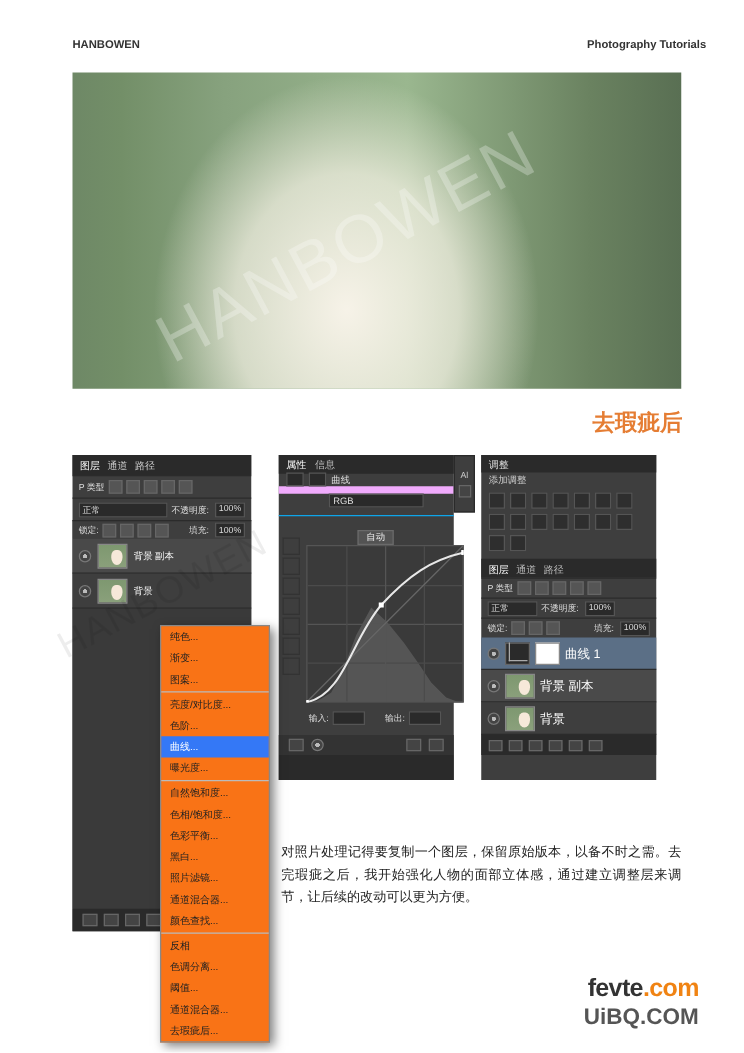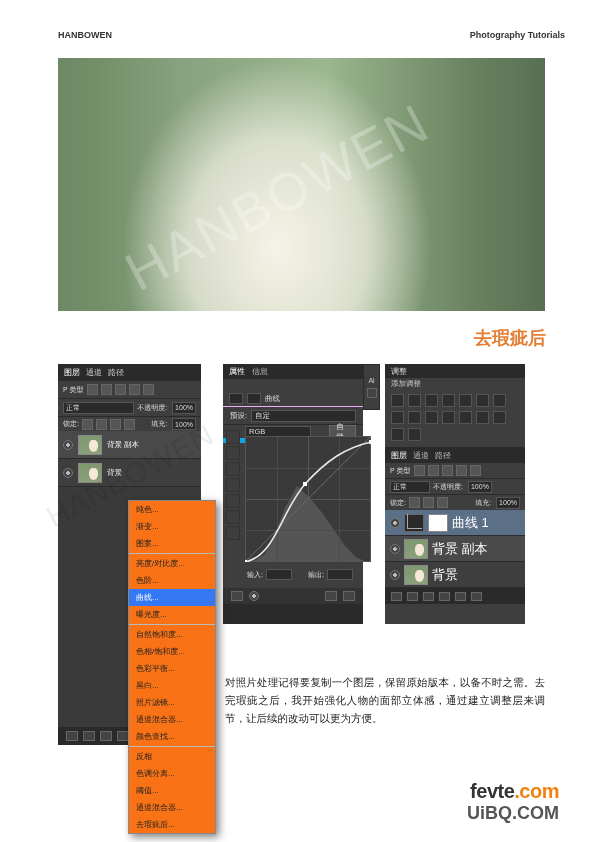--- a/index.html
+++ b/index.html
@@ -120,28 +120,28 @@
     width:140px;
     height:260px;
     background:#3e3e3e;
     font-size:8px;
     color:#ddd;
     position:relative;
   }
   .mid-tabbar{height:15px;background:#2a2a2a;display:flex;align-items:center;padding:0 6px;gap:7px;}
   .mid-tabbar .tab{font-size:8px;color:#bbb;}
   .mid-tabbar .tab.active{color:#fff;}
-  .mid-field{height:16px;display:flex;align-items:center;padding:0 6px;gap:4px;border-bottom:1px solid #f0abfc;margin-top:12px;}
+  .mid-field{height:16px;display:flex;align-items:flex-end;padding:0 6px;gap:4px;border-bottom:6px solid #f0abfc;}
   .mid-field .sq{width:14px;height:11px;background:#2a2a2a;border:1px solid #555;}
   .mid-field .lbl{font-size:7.5px;}
   .preset-row{height:18px;display:flex;align-items:center;padding:0 7px;gap:4px;font-size:7.5px;border-bottom:1px solid #2b2b2b;}
   .preset-row .ddl{flex:1;background:#2a2a2a;border:1px solid #555;height:12px;display:flex;align-items:center;padding:0 3px;}
   .sidebar-tools{position:absolute;left:3px;top:66px;width:14px;display:flex;flex-direction:column;gap:2px;}
   .sidebar-tools .ti{width:14px;height:14px;background:#3e3e3e;border:1px solid #333;}
-  .channel-row{height:18px;display:flex;align-items:center;gap:18px;padding:0 7px 0 22px;border-bottom:5px solid #0ea5e9;}
+  .channel-row{height:18px;display:flex;align-items:center;gap:18px;padding:0 7px 0 22px;border-bottom:1px solid #0ea5e9;flex-direction:column;}
   .channel-row .ddl{background:#2a2a2a;border:1px solid #555;height:12px;width:76px;display:flex;align-items:center;padding:0 3px;font-size:7.5px;}
   .auto-btn{background:#535353;border:1px solid #6a6a6a;height:13px;padding:0 6px;font-size:7.5px;display:flex;align-items:center;color:#eee;}
   .curve-area{position:absolute;left:22px;top:72px;width:126px;height:126px;background:#3a3a3a;}
   .curve-grid{position:absolute;inset:0;border:1px solid #555;}
   .curve-grid::before,.curve-grid::after{content:'';position:absolute;background:#555;}
   .curve-grid::before{left:0;right:0;top:50%;height:1px;}
   .curve-grid::after{top:0;bottom:0;left:50%;width:1px;}
   .gv1,.gv2,.gh1,.gh2{position:absolute;background:#4b4b4b;}
   .gv1{top:0;bottom:0;left:25%;width:1px}.gv2{top:0;bottom:0;left:75%;width:1px}
   .gh1{left:0;right:0;top:25%;height:1px}.gh2{left:0;right:0;top:75%;height:1px}
@@ -168,21 +168,21 @@
   .adj-grid{display:flex;flex-wrap:wrap;gap:4px;padding:4px 6px 6px 6px;border-bottom:1px solid #2a2a2a;}
   .adj-grid .ai{width:13px;height:13px;background:#2e2e2e;border:1px solid #555;}
   .rt-tablabel{height:14px;background:#2a2a2a;display:flex;align-items:center;gap:6px;padding:0 6px;font-size:8px;}
   .rt-tablabel .tab{color:#bbb}.rt-tablabel .tab.active{color:#fff;}
   .rt-row{height:16px;display:flex;align-items:center;padding:0 5px;gap:3px;font-size:7px;border-top:1px solid #2b2b2b;}
   .rt-layer{height:26px;display:flex;align-items:center;padding:0 5px;gap:4px;background:#4a4a4a;border-bottom:1px solid #2b2b2b;}
   .rt-layer.hl{background:#5b6f86;}
   .mini-mask{width:20px;height:18px;background:#fff;border:1px solid #888;}
   .mini-curve{width:20px;height:18px;background:#2a2a2a;border:1px solid #666;position:relative;}
   .mini-curve::after{content:'';position:absolute;left:2px;bottom:2px;width:14px;height:14px;border-bottom:1px solid #aaa;border-left:1px solid #aaa;}
-  .rt-layer .name{font-size:13px;color:#fff;}
+  .rt-layer .name{font-size:10px;color:#fff;}
   .rt-bottom{height:16px;background:#2a2a2a;display:flex;align-items:center;gap:5px;padding:0 6px;}
   .rt-bottom .fx{width:11px;height:9px;border:1px solid #666;background:#444;}
 
   .body-text{
     position:absolute;
     top:674px;
     left:225px;
     width:320px;
     font-size:10.5px;
     line-height:1.7;
@@ -293,24 +293,20 @@
   <div class="ps-mid">
     <div class="mid-tabbar">
       <span class="tab active">属性</span>
       <span class="tab">信息</span>
     </div>
     <div class="mid-field">
       <span class="sq"></span>
       <span class="sq"></span>
       <span class="lbl">曲线</span>
     </div>
-    <div class="preset-row">
-      <span class="lbl">预设:</span>
-      <span class="ddl">自定</span>
-    </div>
     <div class="channel-row">
       <span class="ddl">RGB</span>
       <span class="auto-btn">自动</span>
     </div>
 
     <div class="sidebar-tools">
       <span class="ti"></span>
       <span class="ti"></span>
       <span class="ti"></span>
       <span class="ti"></span>

